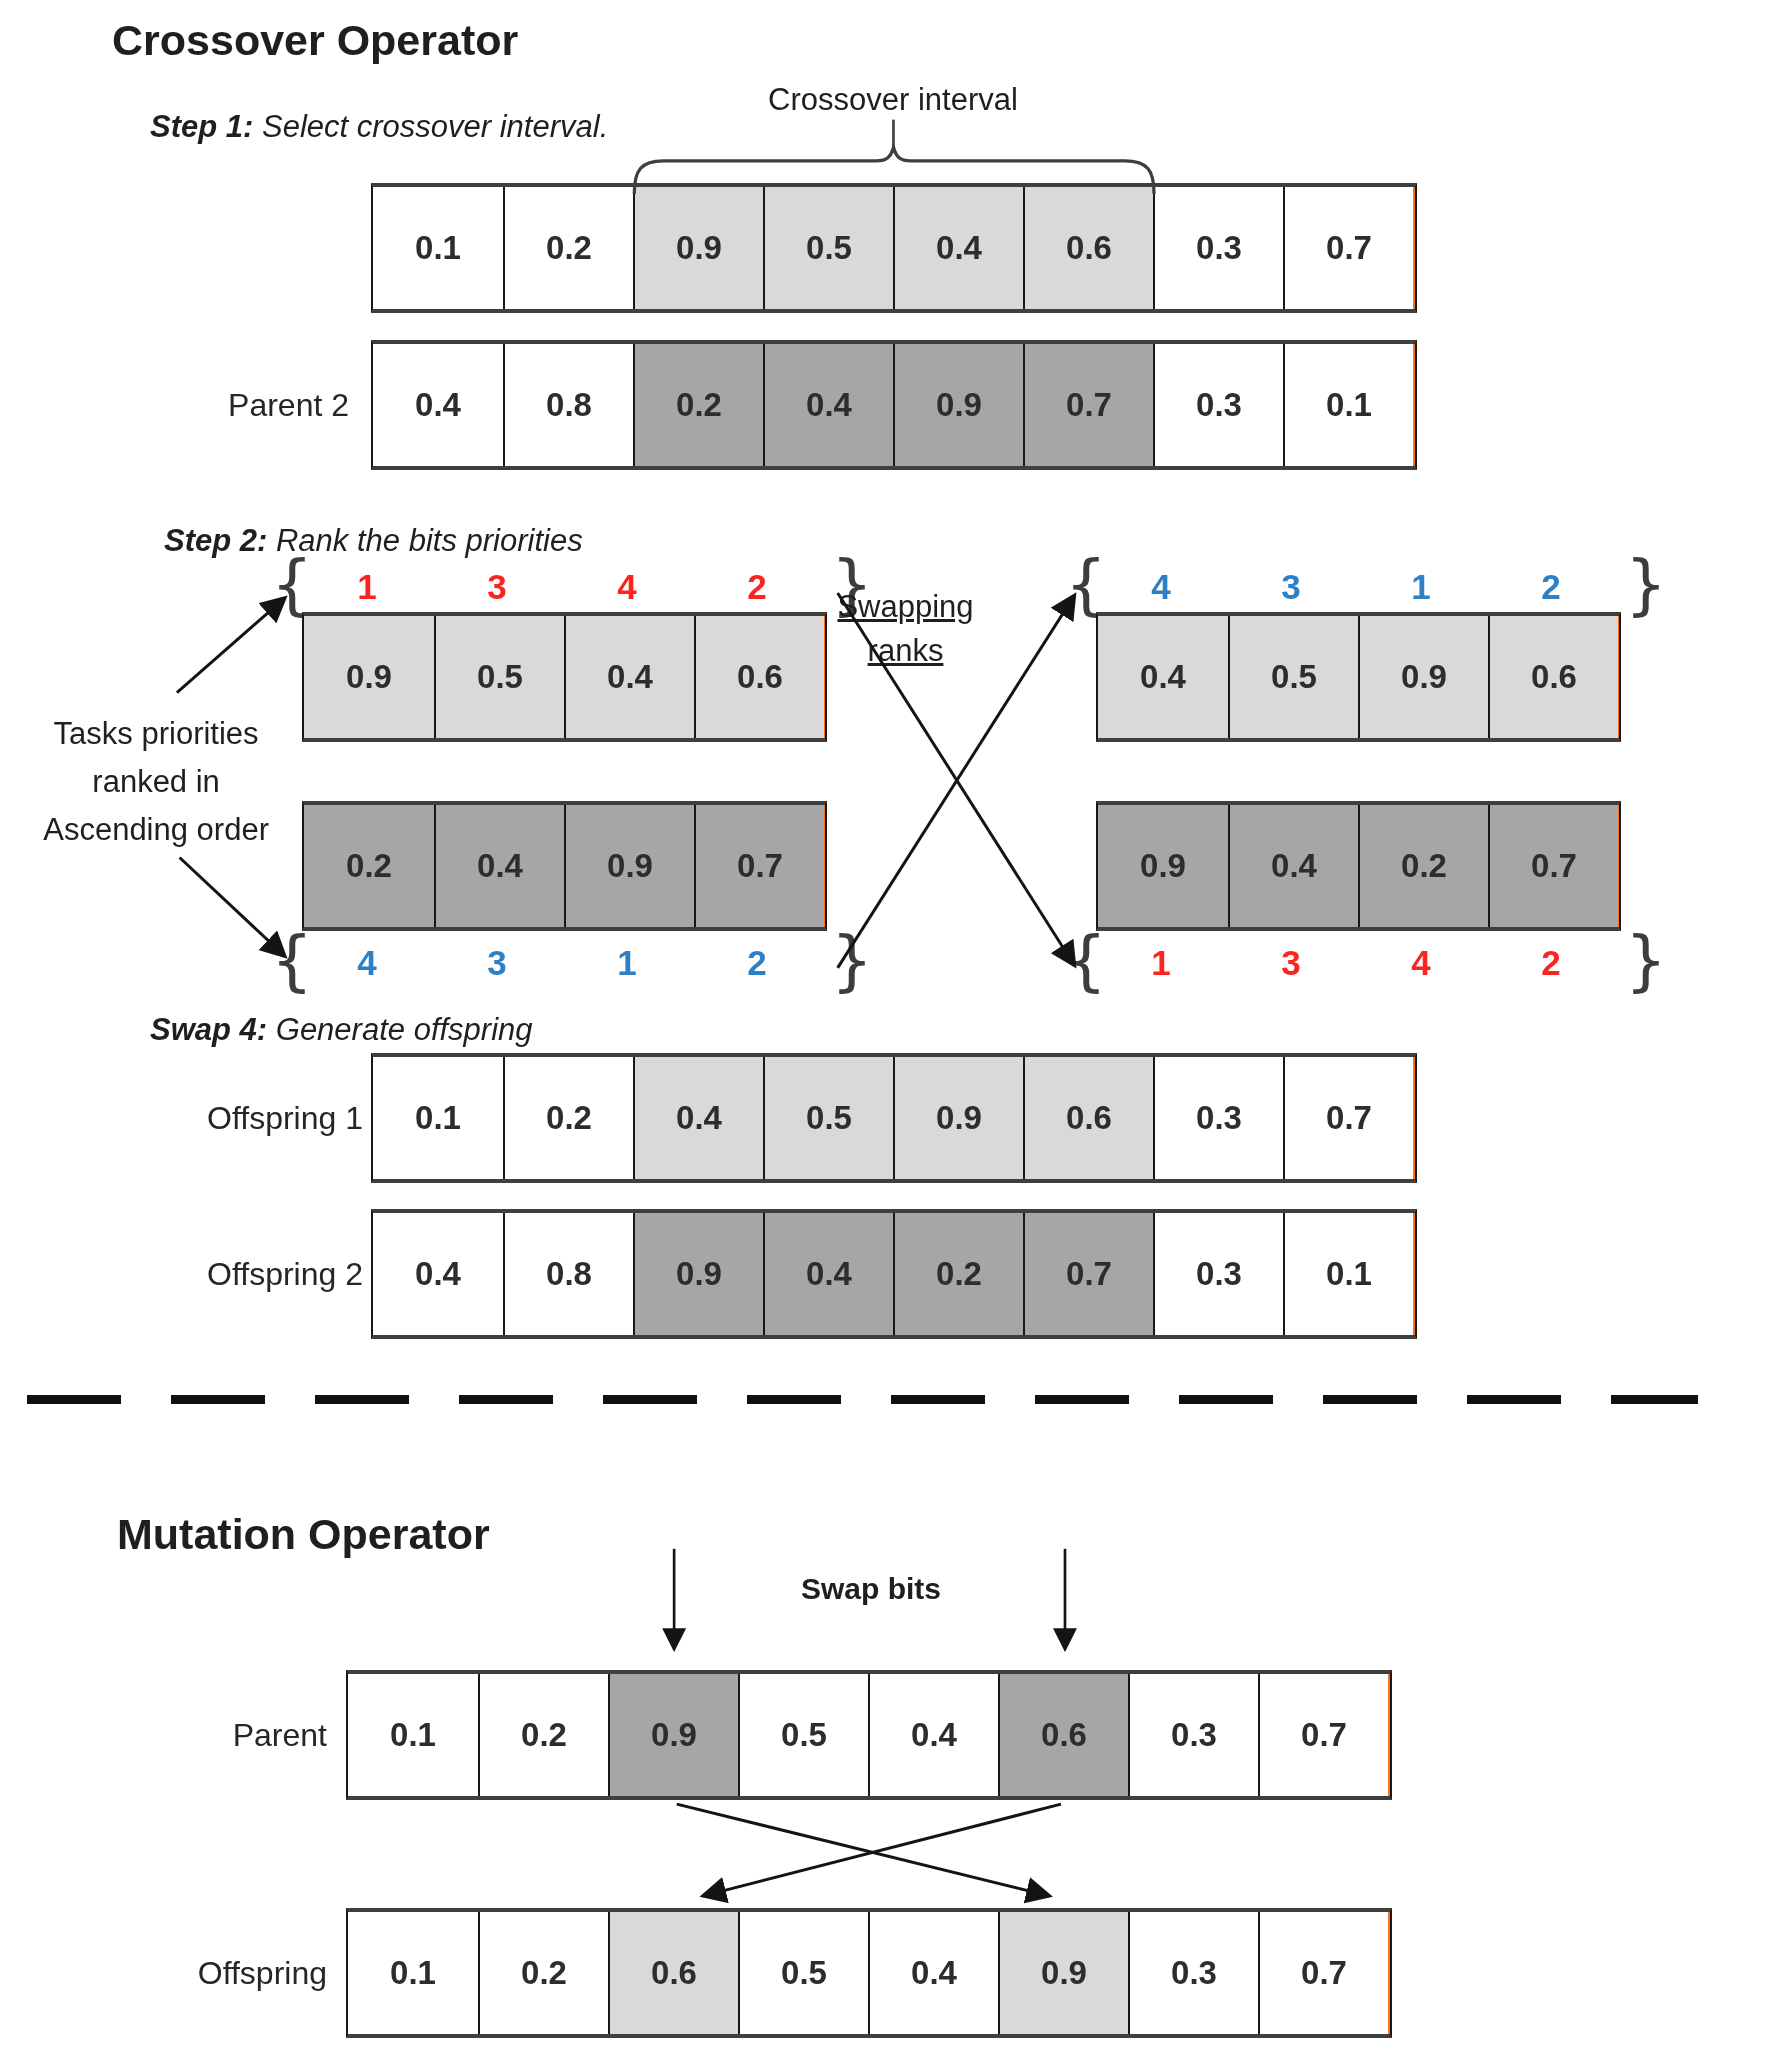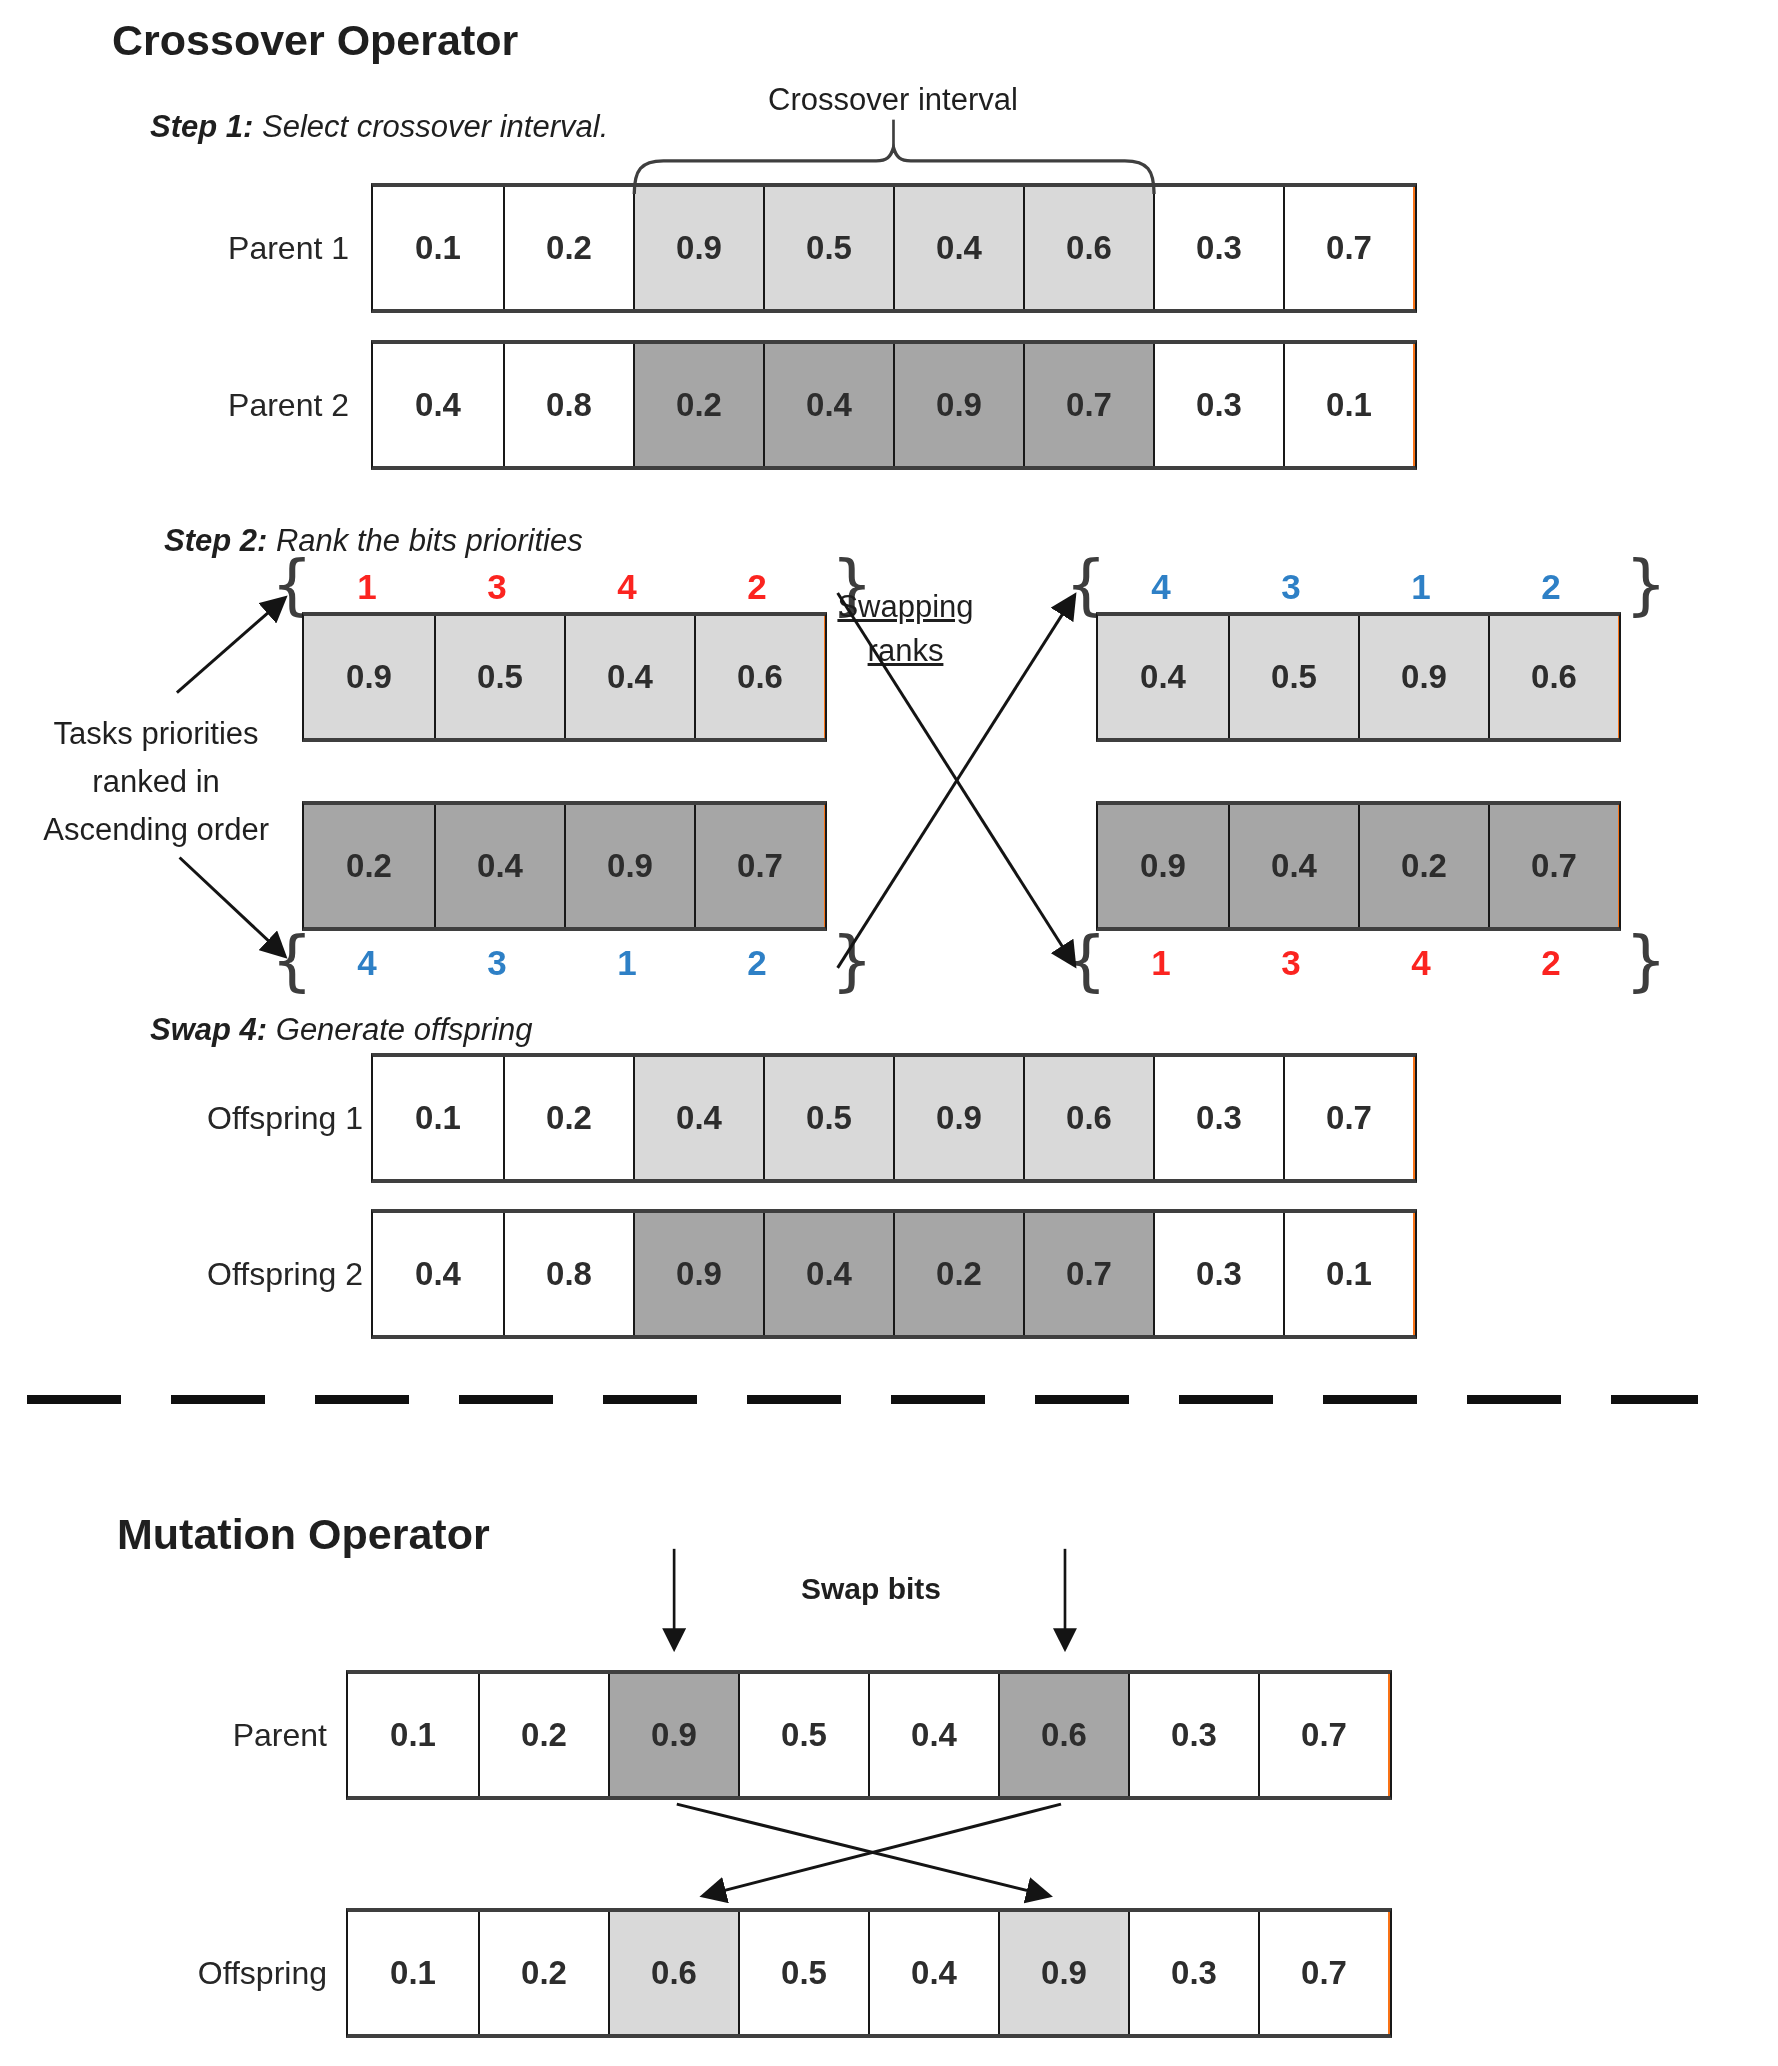--- a/index.html
+++ b/index.html
@@ -54,21 +54,20 @@
 <div class="canvas">
 
   <div class="abs big-title" style="left:112px; top:16px;">Crossover Operator</div>
 
   <div class="abs step-label" style="left:110px; top:109px;">
     <b>Step 1:</b><span> Select crossover interval.</span>
   </div>
 
   <div class="abs annot" style="left:893px; top:82px; transform:translateX(-50%);">Crossover interval</div>
 
-  <div class="row-label" style="left:136px; top:183px; width:213px; height:130px;">Parent 1</div>
   <div class="chrom-row" style="left:371px; top:183px; width:1046px; height:130px;">
       <div class="cell">0.1</div>
       <div class="cell">0.2</div>
       <div class="cell" style="background: rgb(217, 217, 217);">0.9</div>
       <div class="cell" style="background: rgb(217, 217, 217);">0.5</div>
       <div class="cell" style="background: rgb(217, 217, 217);">0.4</div>
       <div class="cell" style="background: rgb(217, 217, 217);">0.6</div>
       <div class="cell">0.3</div>
       <div class="cell">0.7</div>
     </div>

